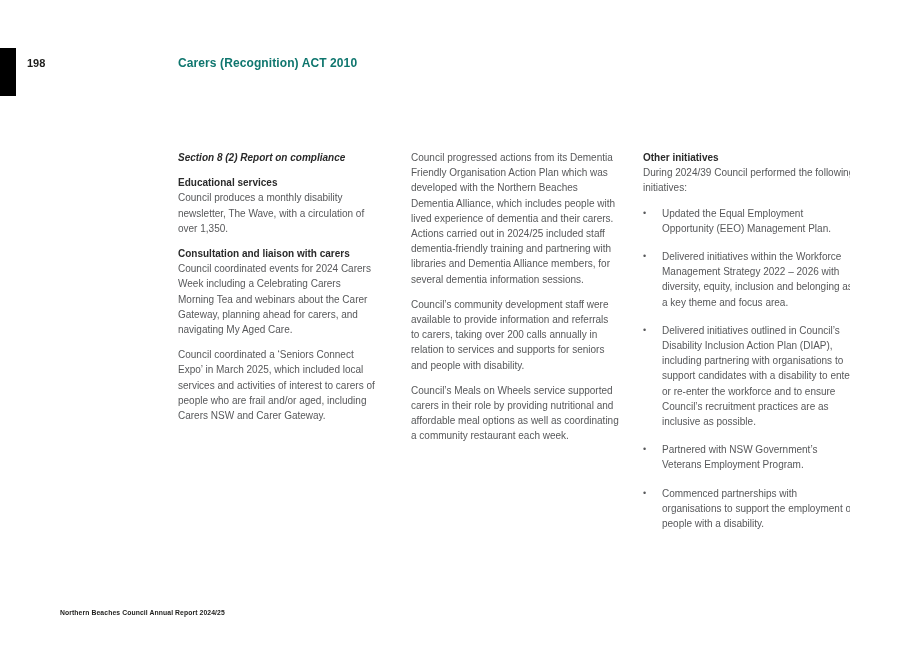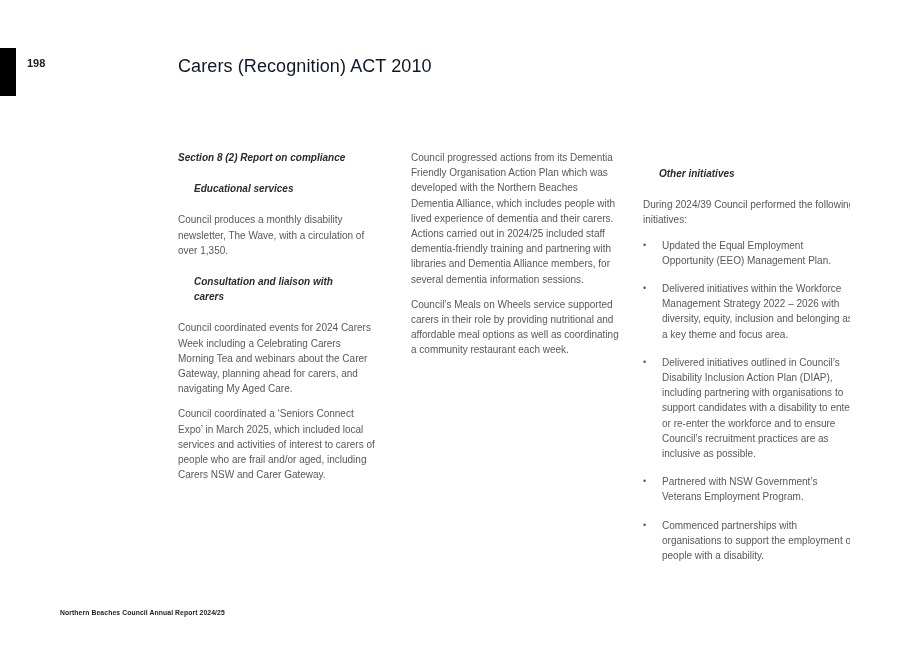--- a/index.html
+++ b/index.html
@@ -30,40 +30,39 @@
     top: 57px;
     font-size: 11px;
     font-weight: bold;
     color: #1d1d1b;
   }
   .doc-title {
     position: absolute;
     left: 178px;
     top: 56px;
     margin: 0;
-    font-size: 18px;
-    font-weight: normal;
-    color: #0f172a;
+    font-size: 12px;
+    font-weight: bold;
+    color: #0f766e;
     letter-spacing: 0.1px;
   }
   .col {
     position: absolute;
     top: 150px;
     font-size: 10px;
     line-height: 15.2px;
   }
   .col1 { left: 178px; width: 199px; }
   .col2 { left: 411px; width: 208px; }
   .col3 { left: 643px; width: 214px; }
   .col p { margin: 0 0 10px 0; }
   .h {
     font-weight: bold;
     color: #2b2b2b;
-    margin: 16px !important;
-    font-style: italic;
+    margin: 0 !important;
   }
   .h.italic { font-style: italic; margin: 0 0 10px 0 !important; }
   .intro { margin: 0 0 10px 0; }
   .bullet-list { margin: 0; padding: 0; list-style: none; }
   .bullet-item {
     display: flex;
     margin: 0 0 13px 0;
   }
   .bullet-dot {
     flex: 0 0 19px;
@@ -95,20 +94,21 @@
     <p class="h italic">Section 8 (2) Report on compliance</p>
     <p class="h">Educational services</p>
     <p class="body-text">Council produces a monthly disability newsletter, The Wave, with a circulation of over 1,350.</p>
     <p class="h">Consultation and liaison with carers</p>
     <p class="body-text">Council coordinated events for 2024 Carers Week including a Celebrating Carers Morning Tea and webinars about the Carer Gateway, planning ahead for carers, and navigating My Aged Care.</p>
     <p class="body-text">Council coordinated a ‘Seniors Connect Expo’ in March 2025, which included local services and activities of interest to carers of people who are frail and/or aged, including Carers NSW and Carer Gateway.</p>
   </div>
 
   <div class="col col2">
     <p class="body-text">Council progressed actions from its Dementia Friendly Organisation Action Plan which was developed with the Northern Beaches Dementia Alliance, which includes people with lived experience of dementia and their carers. Actions carried out in 2024/25 included staff dementia-friendly training and partnering with libraries and Dementia Alliance members, for several dementia information sessions.</p>
+    <p class="body-text">Council’s community development staff were available to provide information and referrals to carers, taking over 200 calls annually in relation to services and supports for seniors and people with disability.</p>
     <p class="body-text">Council’s Meals on Wheels service supported carers in their role by providing nutritional and affordable meal options as well as coordinating a community restaurant each week.</p>
   </div>
 
   <div class="col col3">
     <p class="h">Other initiatives</p>
     <p class="intro">During 2024/39 Council performed the following initiatives:</p>
     <ul class="bullet-list">
       <li class="bullet-item">
         <span class="bullet-dot">•</span>
         <span class="bullet-text">Updated the Equal Employment Opportunity (EEO) Management Plan.</span>

